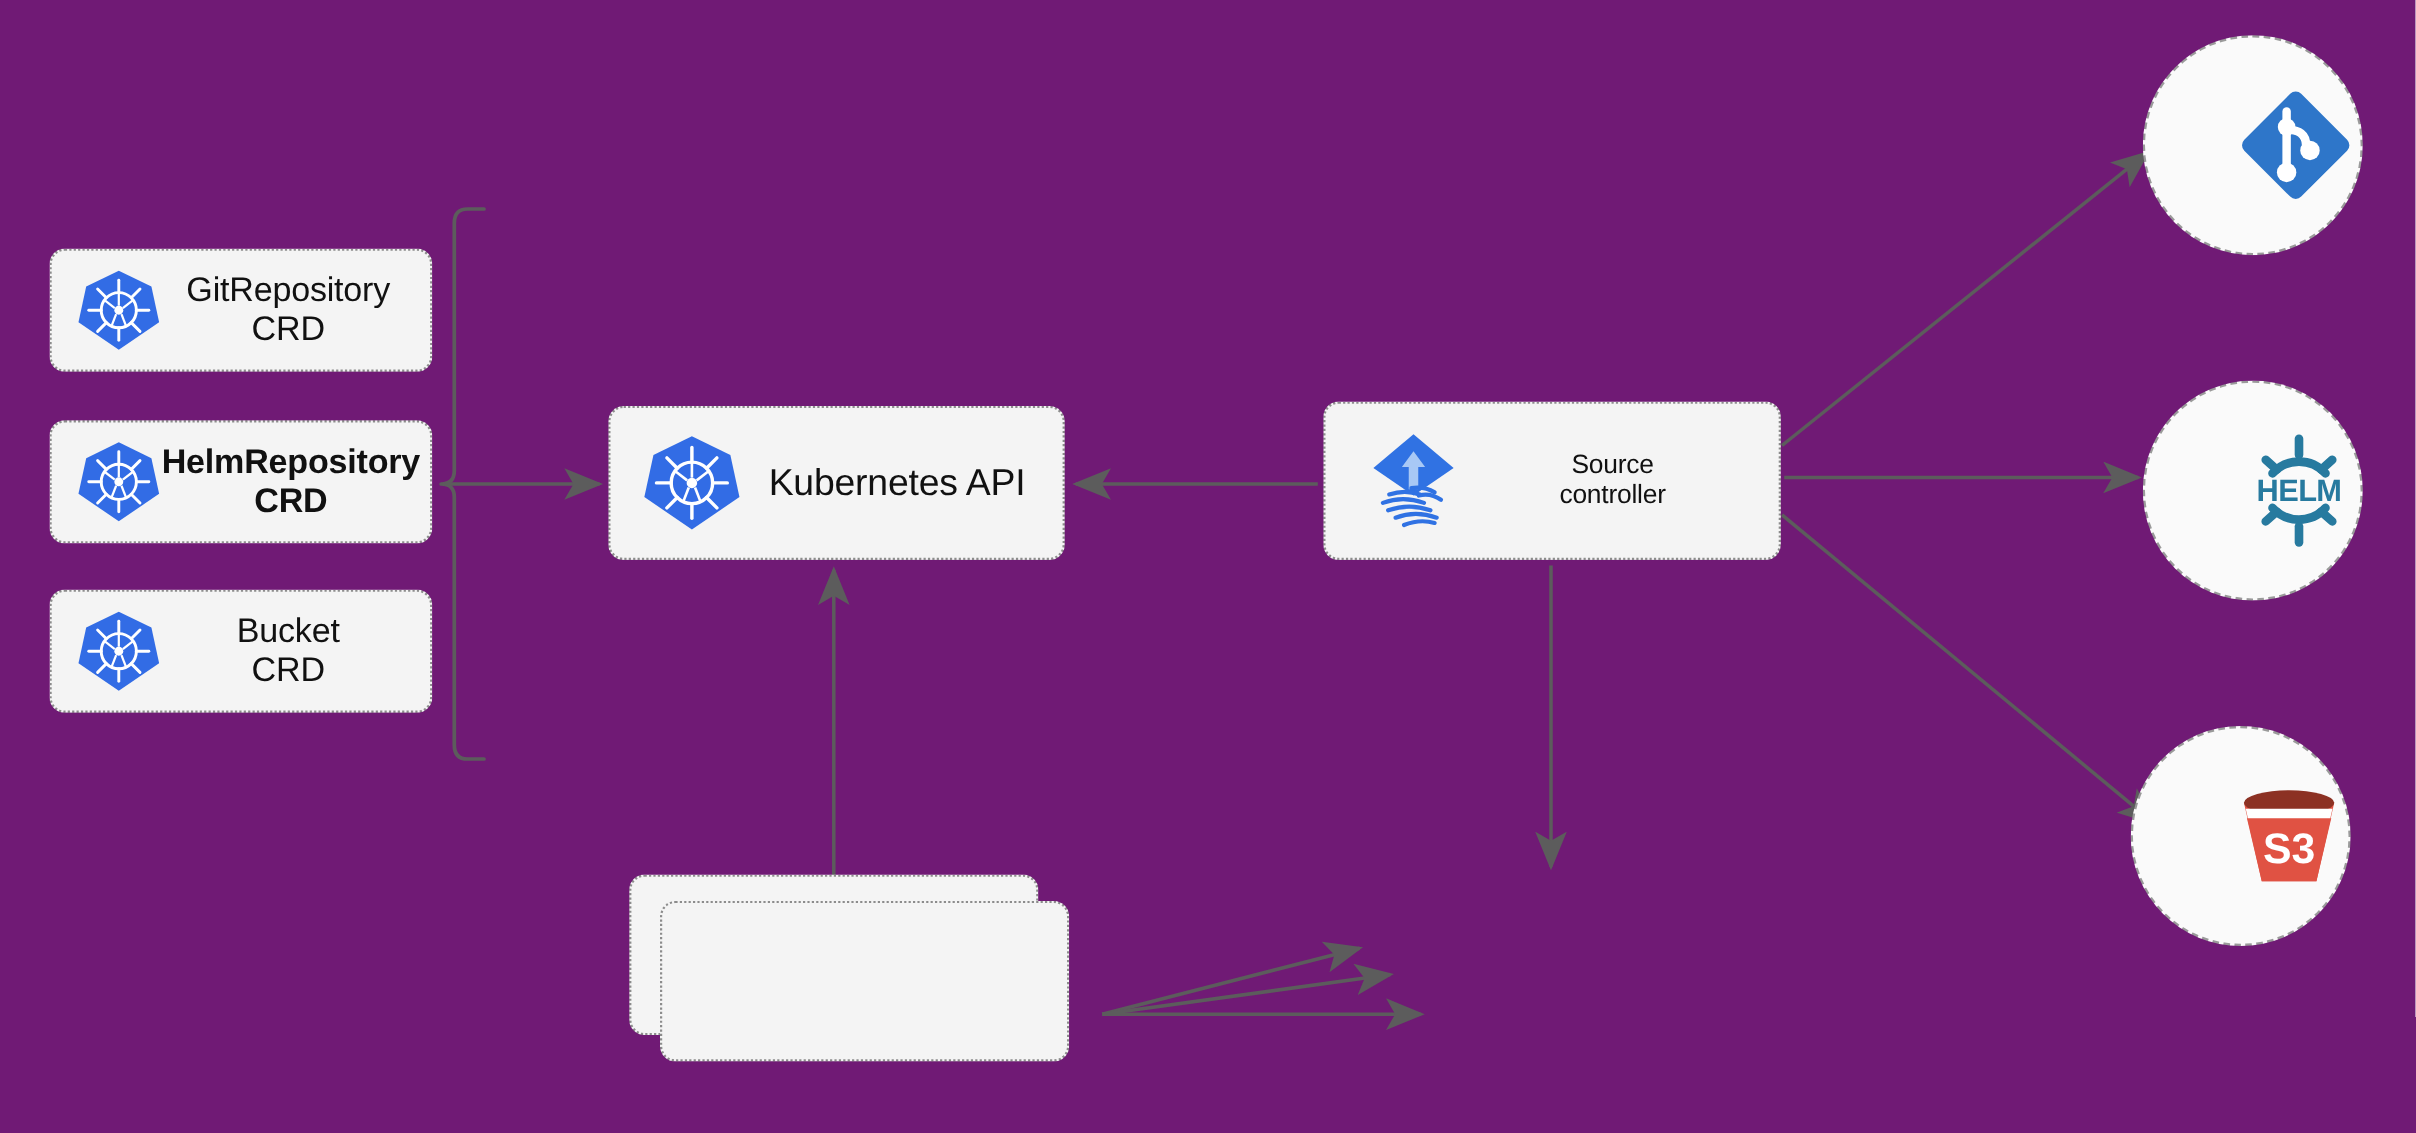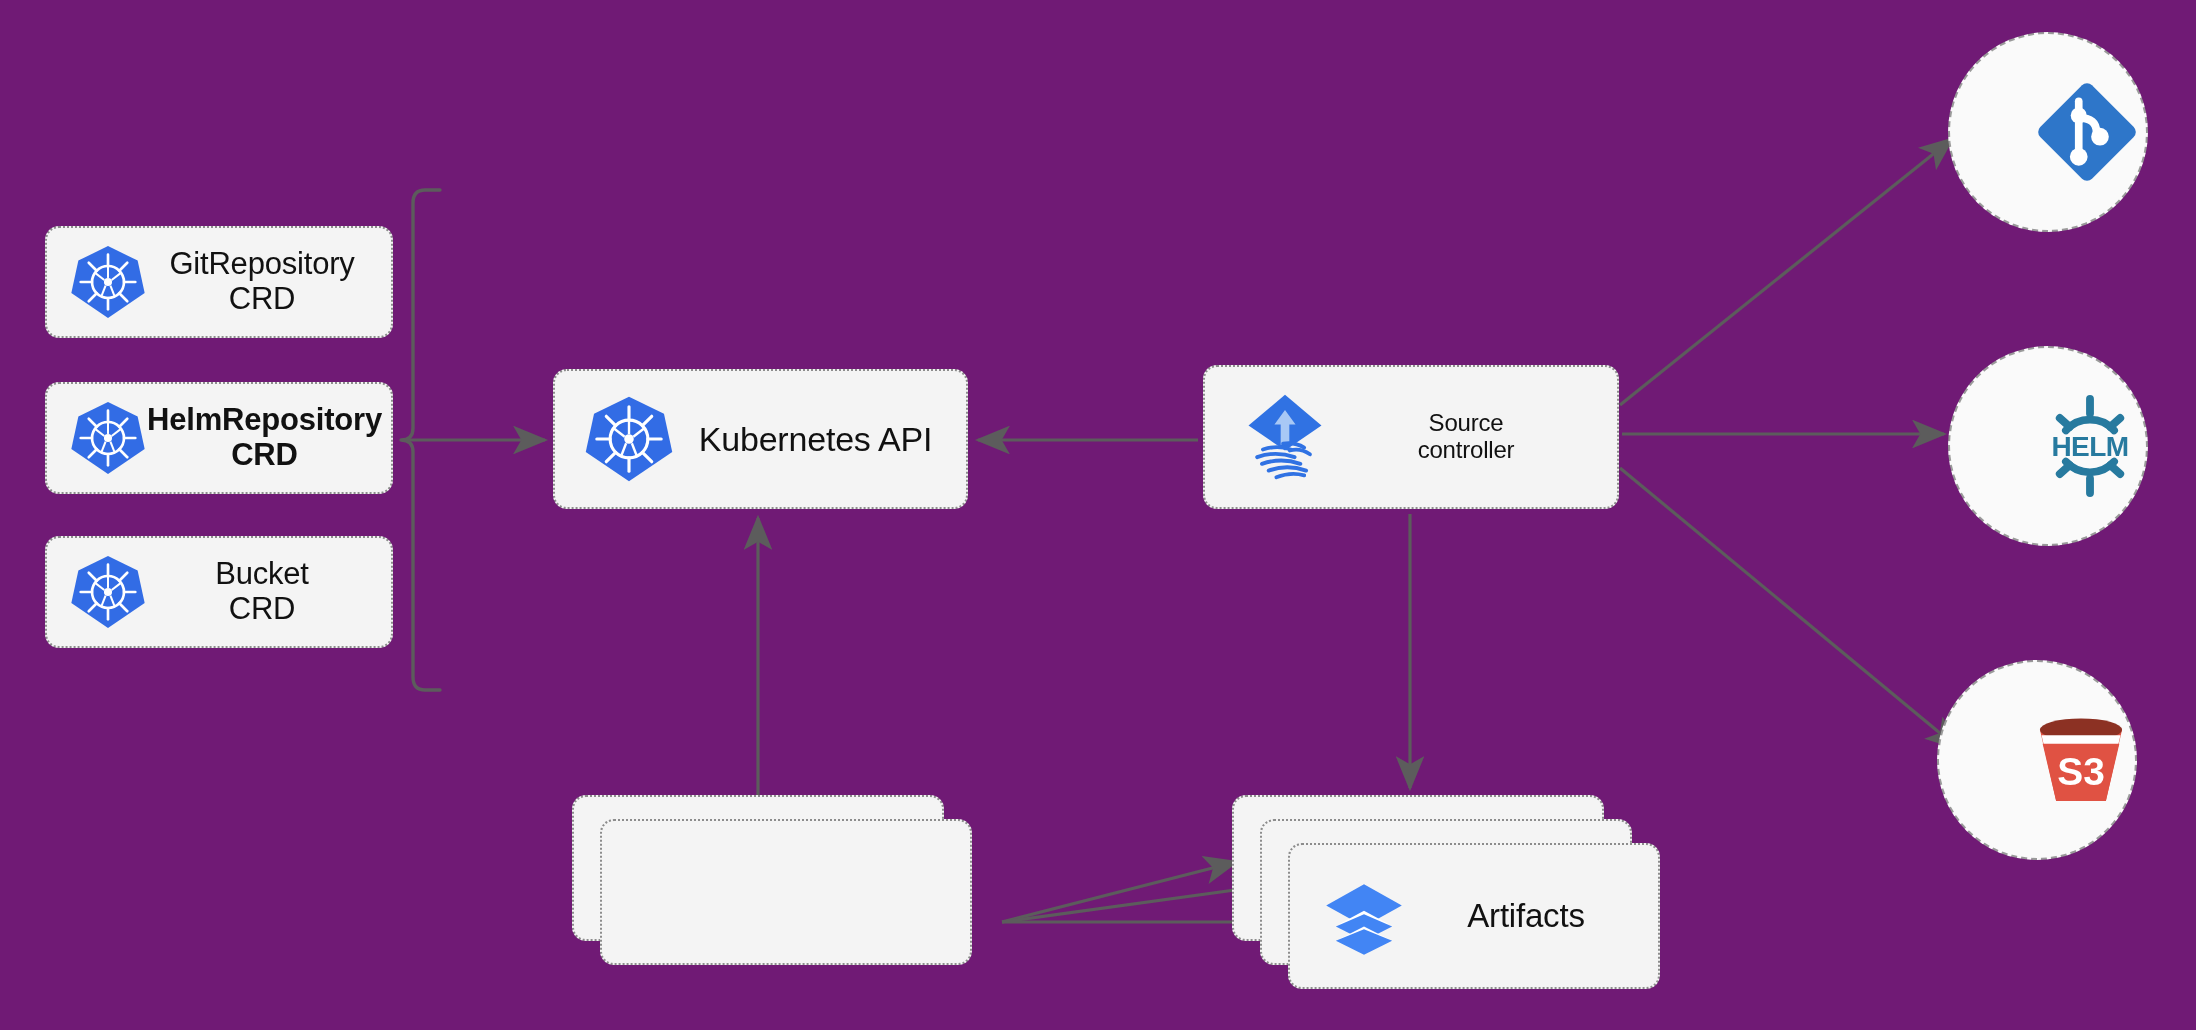--- a/index.html
+++ b/index.html
@@ -307,38 +307,20 @@
       <span class="node-label">Source
 controller</span>
     </div>
   </div>
 
   <div class="stack" id="consumers-stack">
     <div class="card layer0"></div>
     <div class="card layer1"></div>
   </div>
 
-  <div class="stack" id="artifacts-stack">
-    <div class="card layer0"></div>
-    <div class="card layer1"></div>
-    <div class="card layer2">
-      <div class="card-content">
-        <span class="icon-slot">
-          <svg viewBox="0 0 100 100" width="100%" height="100%">
-            <path d="M50 14 L93 38 L50 62 L7 38 Z" fill="#4285F4"></path>
-            <path d="M50 44 L78 59 L50 75 L22 59 Z" fill="#ffffff"></path>
-            <path d="M50 48 L82 62 L50 78 L18 62 Z" fill="#4285F4"></path>
-            <path d="M50 62 L78 76 L50 91 L22 76 Z" fill="#ffffff"></path>
-            <path d="M50 65 L82 78 L50 94 L18 78 Z" fill="#4285F4"></path>
-          </svg>
-        </span>
-        <span class="node-label">Artifacts</span>
-      </div>
-    </div>
-  </div>
 
   <div class="circle-node" id="git-circle">
     <span class="circle-icon">
       <svg viewBox="0 0 100 100" width="100%" height="100%">
         <rect x="19" y="19" width="62" height="62" rx="6" fill="#2E76C9" transform="rotate(45 50 50)"></rect>
         <g stroke="#ffffff" stroke-width="6.5" fill="none" stroke-linecap="round">
           <line x1="43" y1="24" x2="43" y2="74"></line>
           <path d="M43 38 Q 58 38 58 50"></path>
         </g>
         <circle cx="43" cy="71" r="7.5" fill="#ffffff"></circle>

